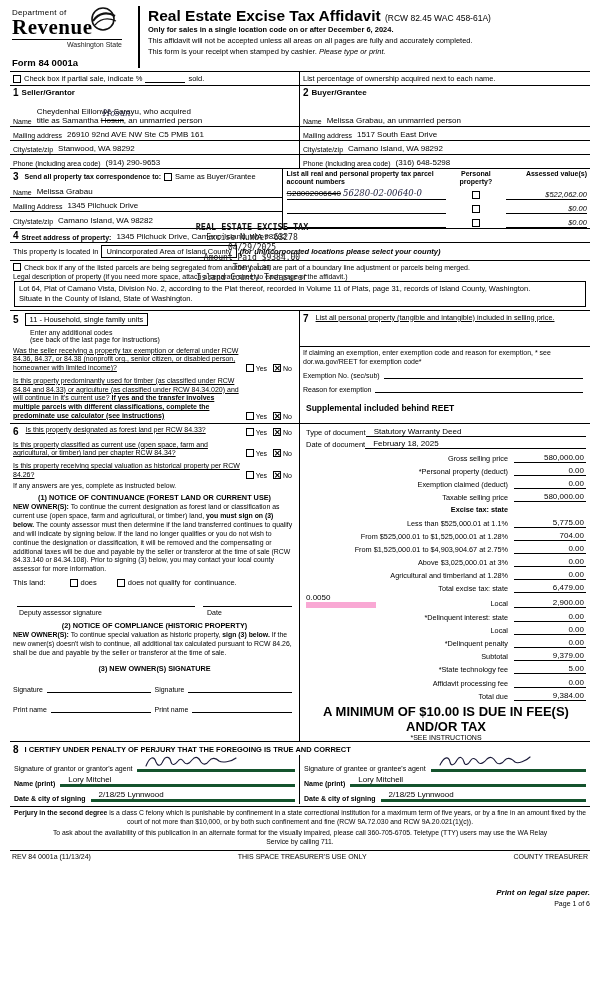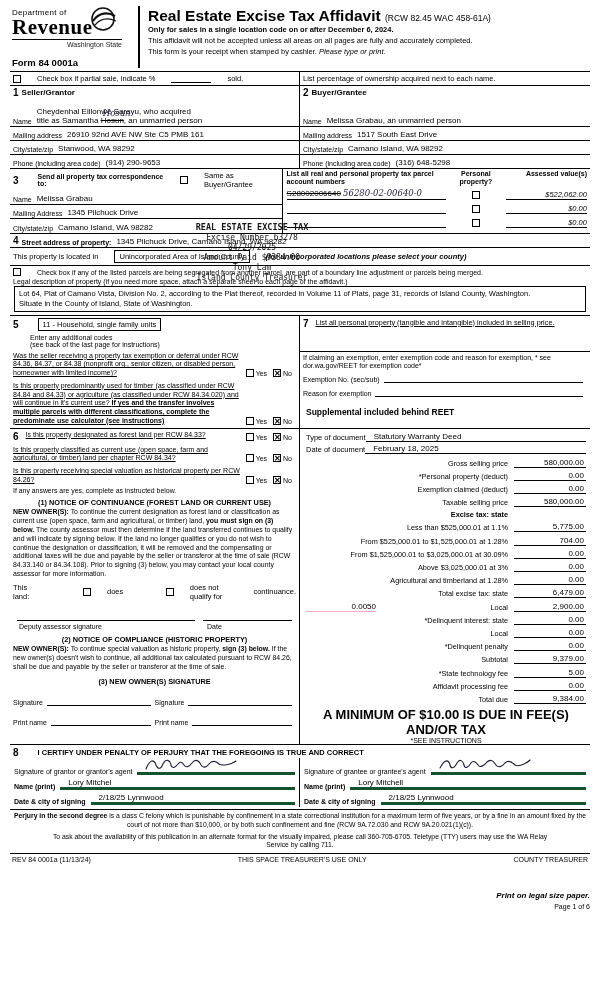--- a/index.html
+++ b/index.html
@@ -28,21 +28,21 @@
   .title { font-size:15.5px; line-height:1.1; }
   .rcw { font-size:8.5px; font-weight:normal; }
   .note { font-size:7.5px; line-height:1.3; margin-top:1px; }
 
   
   .form { border-top:1px solid #000; margin-top:3px; }
   .row { display:flex; }
   .half { width:50%; }
   .br { border-right:1px solid #000; }
   .bb { border-bottom:1px solid #000; }
-  .flexline { display:flex; align-items:center; gap:16px; padding:2px 3px; }
+  .flexline { display:flex; align-items:center; gap:3px; padding:2px 3px; }
   .num { font-weight:bold; font-size:10px; margin-right:3px; }
   .sechdr { padding:1px 3px; display:flex; align-items:center; }
   .sechdr .t { font-weight:bold; font-size:8px; }
   .frow { display:flex; align-items:flex-end; border-bottom:1px solid #000; padding:1px 3px; min-height:14px; }
   .lbl { font-size:7px; margin-right:5px; white-space:nowrap; color:#000; }
   .val { font-size:8px; }
   .cb { display:inline-block; width:8px; height:8px; border:1px solid #000; line-height:8px;
         text-align:center; font-size:8px; vertical-align:-1px; flex:none; font-weight:bold; }
   .blank { display:inline-block; border-bottom:1px solid #000; height:9px; }
   .w40 { width:40px; }
@@ -82,21 +82,21 @@
   .sline { flex:1; border-bottom:1px solid #000; height:10px; margin:0 4px; }
   .sigpairrow { display:flex; padding:2px 3px; align-items:flex-end; }
   .sigpairrow .w { font-size:7px; white-space:nowrap; }
 
   
   .reet { padding:2px 4px 0 6px; }
   .docrow { display:flex; align-items:flex-end; padding:1px 0; }
   .docrow .dl { font-size:7.5px; white-space:nowrap; }
   .docrow .dv { flex:1; border-bottom:1px solid #000; font-size:8px; padding-left:8px; }
   .trow { display:flex; align-items:flex-end; min-height:13.2px; }
-  .tpre { width:70px; font-size:8px; border-bottom:1px solid #f9a8d4; text-align:right; }
+  .tpre { width:70px; font-size:8px; border-bottom:6px solid #f9a8d4; text-align:left; }
   .tlbl { flex:1; text-align:right; font-size:7.3px; padding-right:6px; }
   .tval { width:72px; border-bottom:1px solid #000; text-align:right; font-size:8px; padding-right:2px; }
   .theadrow { display:flex; min-height:12px; align-items:flex-end;font-weight:bold; }
   .minline { font-weight:bold; font-size:13px; text-align:center; margin-top:3px; }
   .seeinst { font-size:7px; text-align:center; }
 
   
   .s8h { padding:2px 4px; }
   .s8row { display:flex; align-items:flex-end; min-height:15px; }
   .s8row .lbl { font-size:7px; }
@@ -415,21 +415,21 @@
           </div>
         <div class="trow">
             <span class="tlbl">Less than $525,000.01 at 1.1%</span>
             <span class="tval">5,775.00</span>
           </div>
         <div class="trow">
             <span class="tlbl">From $525,000.01 to $1,525,000.01 at 1.28%</span>
             <span class="tval">704.00</span>
           </div>
         <div class="trow">
-            <span class="tlbl">From $1,525,000.01 to $3,025,000.01 at 30.09%</span>
+            <span class="tlbl">From $1,525,000.01 to $4,903,904.67 at 2.75%</span>
             <span class="tval">0.00</span>
           </div>
         <div class="trow">
             <span class="tlbl">Above $3,025,000.01 at 3%</span>
             <span class="tval">0.00</span>
           </div>
         <div class="trow">
             <span class="tlbl">Agricultural and timberland at 1.28%</span>
             <span class="tval">0.00</span>
           </div>

